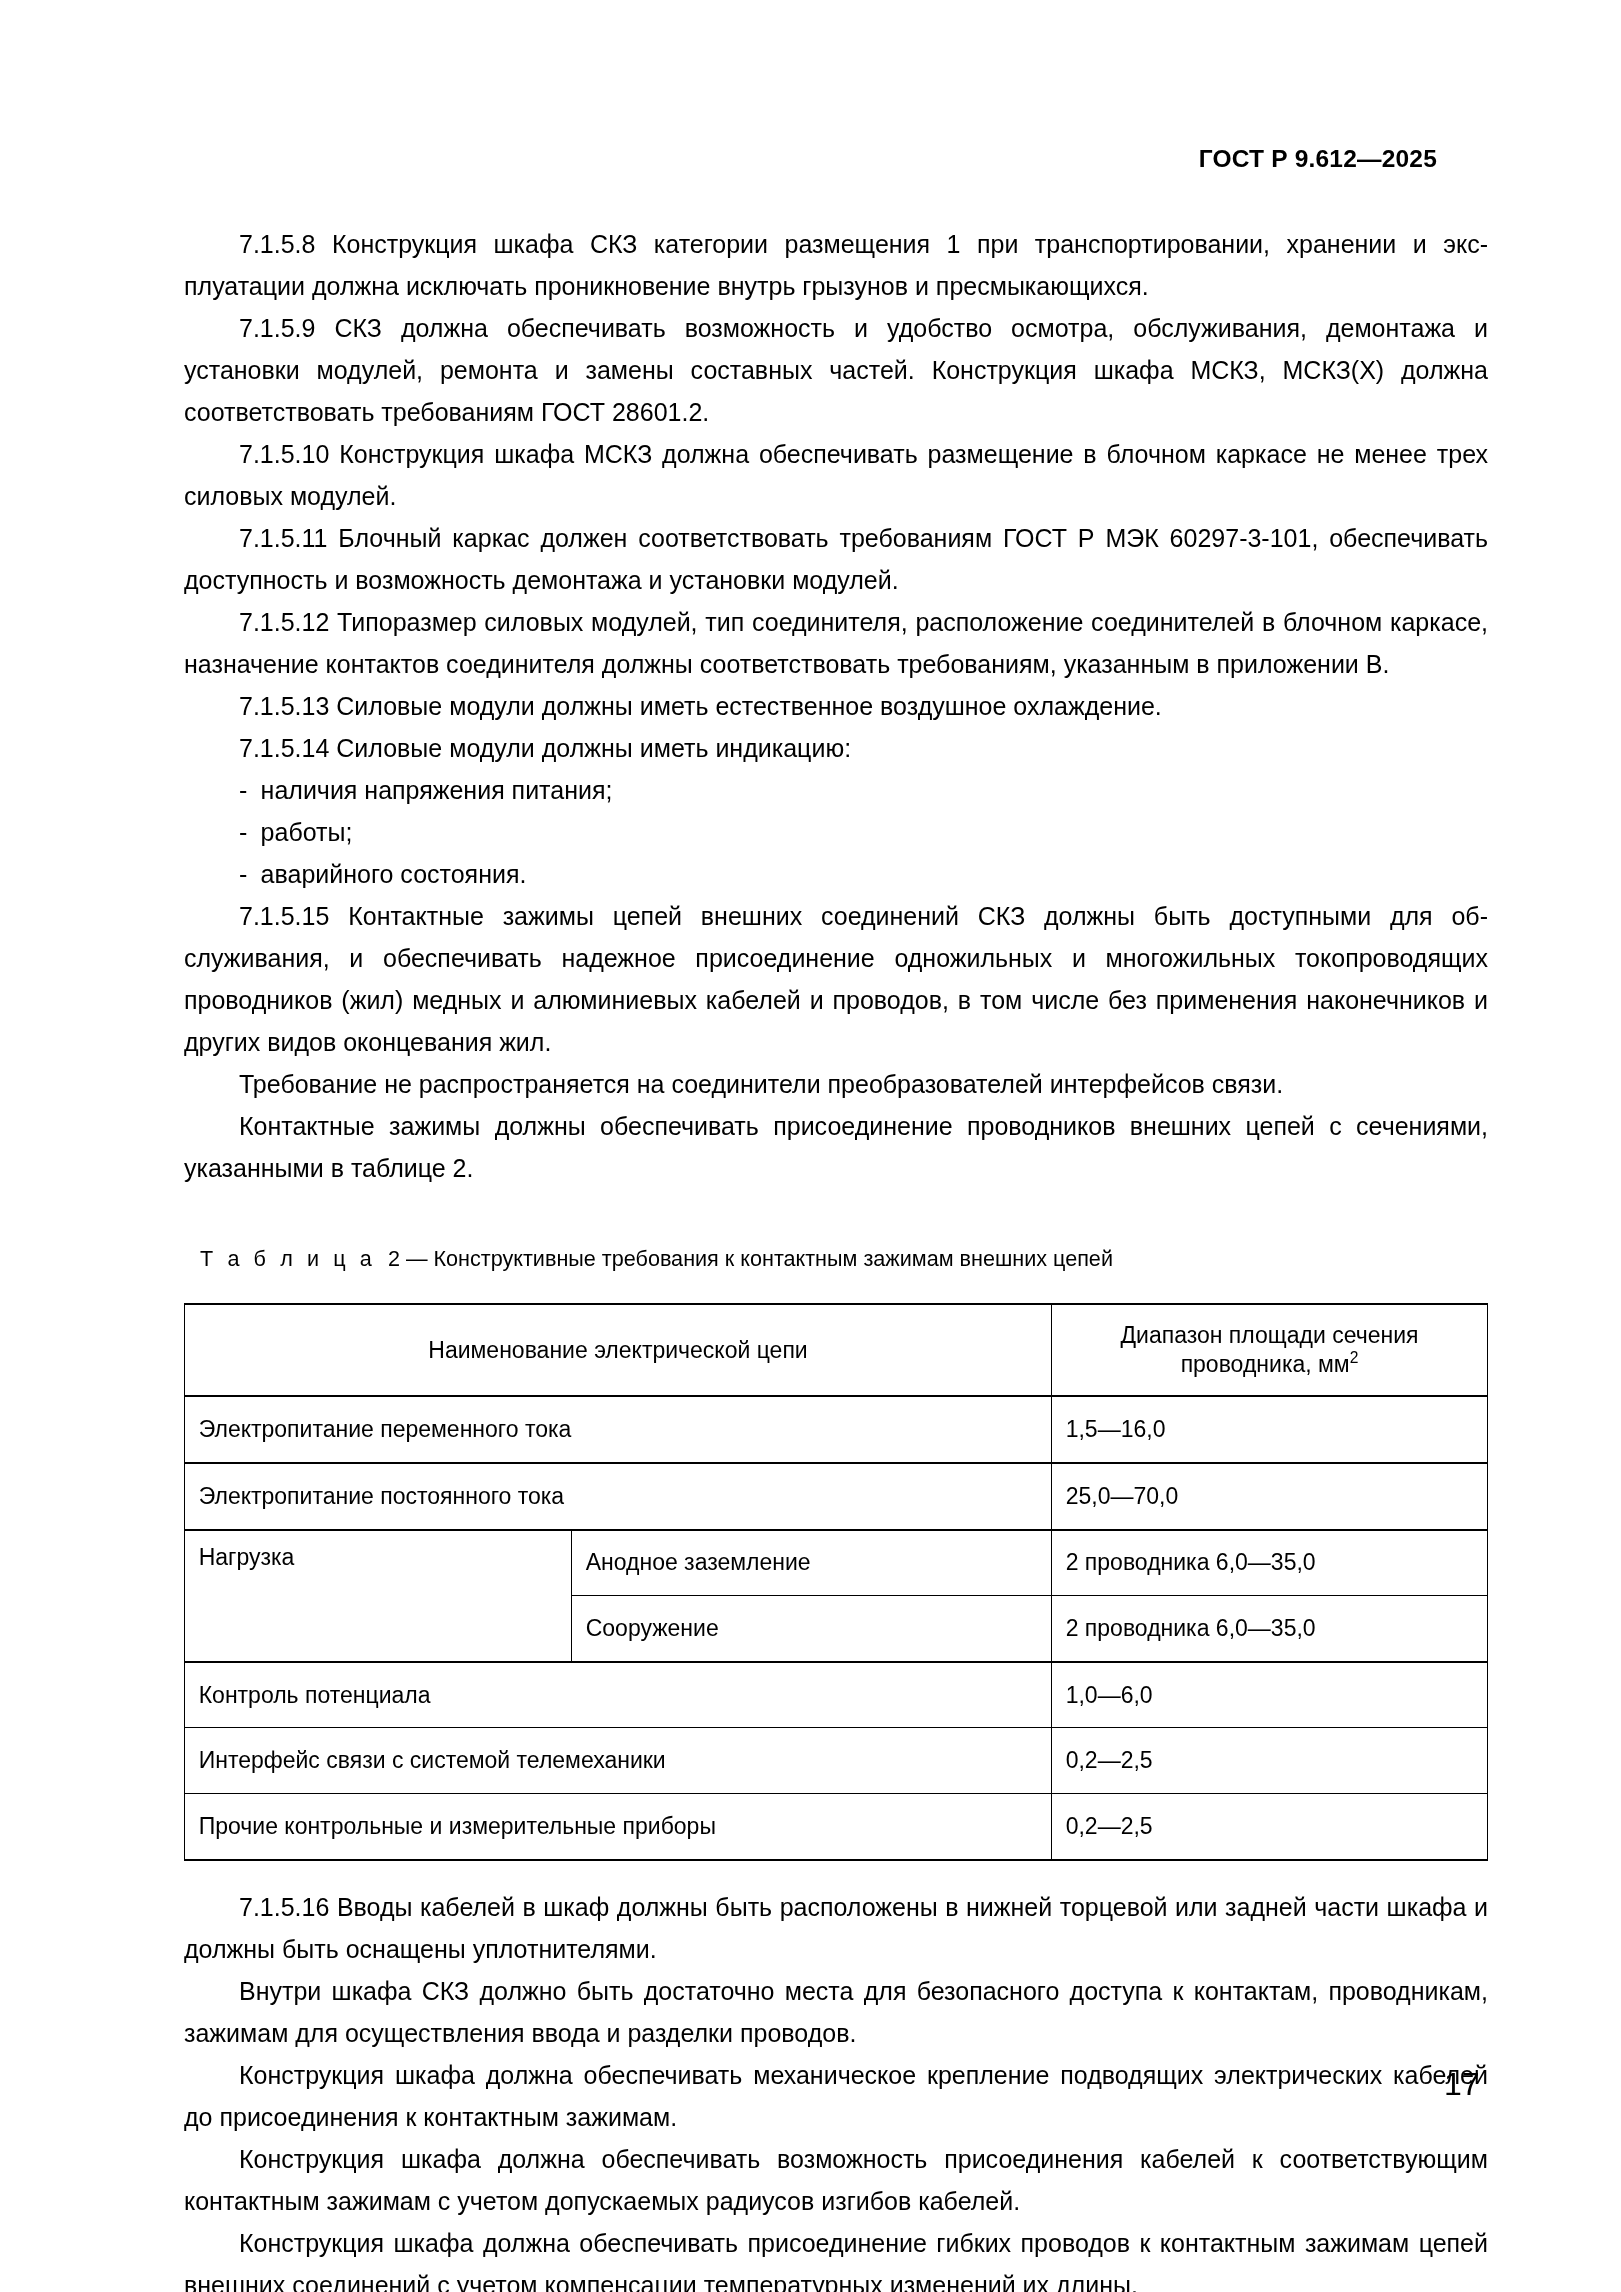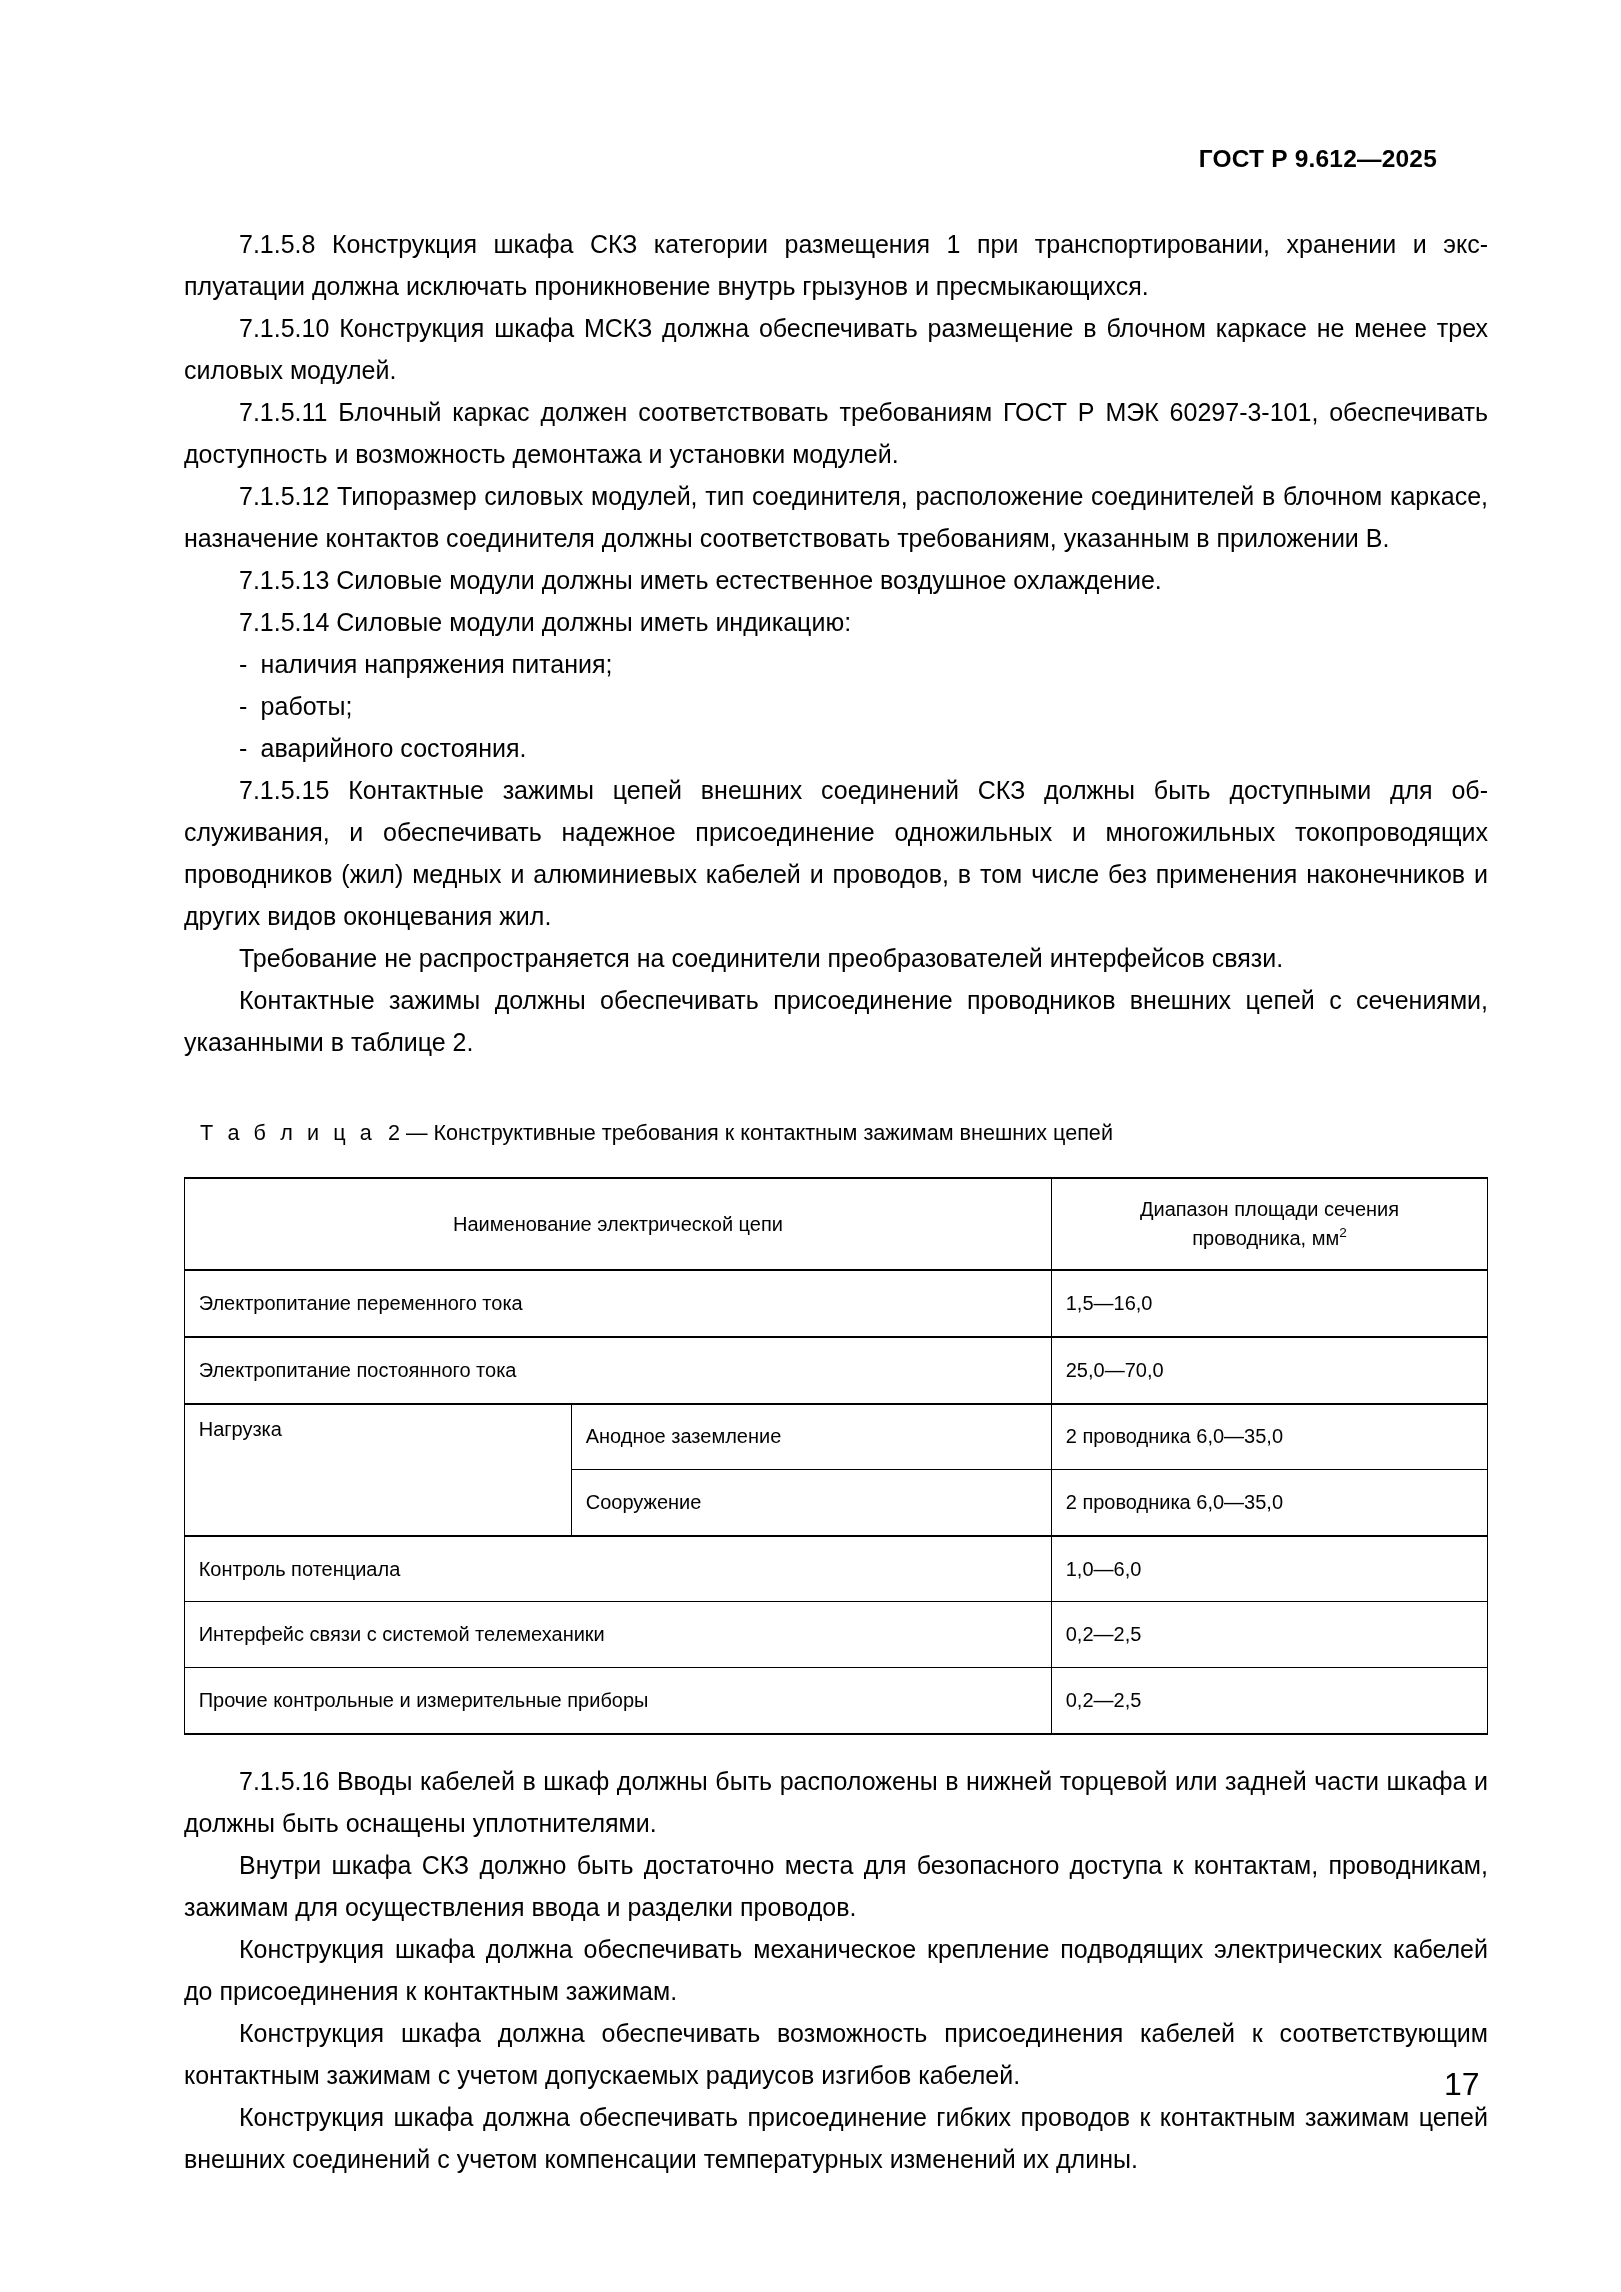--- a/index.html
+++ b/index.html
@@ -80,21 +80,21 @@
   }
   .table-caption .tword {
     letter-spacing: 4.1px;
   }
 
   
   table.spec {
     border-collapse: collapse;
     width: 1304px;
     table-layout: fixed;
-    font-size: 20px;
+    font-size: 23px;
   }
   table.spec td, table.spec th {
     border: 1.4px solid #000;
     padding: 0;
     font-weight: normal;
     vertical-align: middle;
   }
   table.spec thead th {
     border-top: 2.9px solid #000;
     border-bottom: 2.5px solid #000;
@@ -139,20 +139,21 @@
 </head>
 <body>
 
 <div class="page">
 
   <div class="page-header">ГОСТ Р 9.612—2025</div>
 
   <div class="content">
 
     <p class="para">7.1.5.8 Конструкция шкафа СКЗ категории размещения 1 при транспортировании, хранении и экс­плуатации должна исключать проникновение внутрь грызунов и пресмыкающихся.</p>
+    <p class="para">7.1.5.9 СКЗ должна обеспечивать возможность и удобство осмотра, обслуживания, демонтажа и установки модулей, ремонта и замены составных частей. Конструкция шкафа МСКЗ, МСКЗ(Х) должна соответствовать требованиям ГОСТ 28601.2.</p>
     <p class="para">7.1.5.10 Конструкция шкафа МСКЗ должна обеспечивать размещение в блочном каркасе не менее трех силовых модулей.</p>
     <p class="para">7.1.5.11 Блочный каркас должен соответствовать требованиям ГОСТ Р МЭК 60297-3-101, обеспе­чивать доступность и возможность демонтажа и установки модулей.</p>
     <p class="para">7.1.5.12 Типоразмер силовых модулей, тип соединителя, расположение соединителей в блочном каркасе, назначение контактов соединителя должны соответствовать требованиям, указанным в при­ложении В.</p>
     <p class="para">7.1.5.13 Силовые модули должны иметь естественное воздушное охлаждение.</p>
     <p class="para">7.1.5.14 Силовые модули должны иметь индикацию:</p>
 
     <ul class="dashlist">
       <li><span class="dash">-</span><span class="txt">наличия напряжения питания;</span></li>
       <li><span class="dash">-</span><span class="txt">работы;</span></li>
       <li><span class="dash">-</span><span class="txt">аварийного состояния.</span></li>

